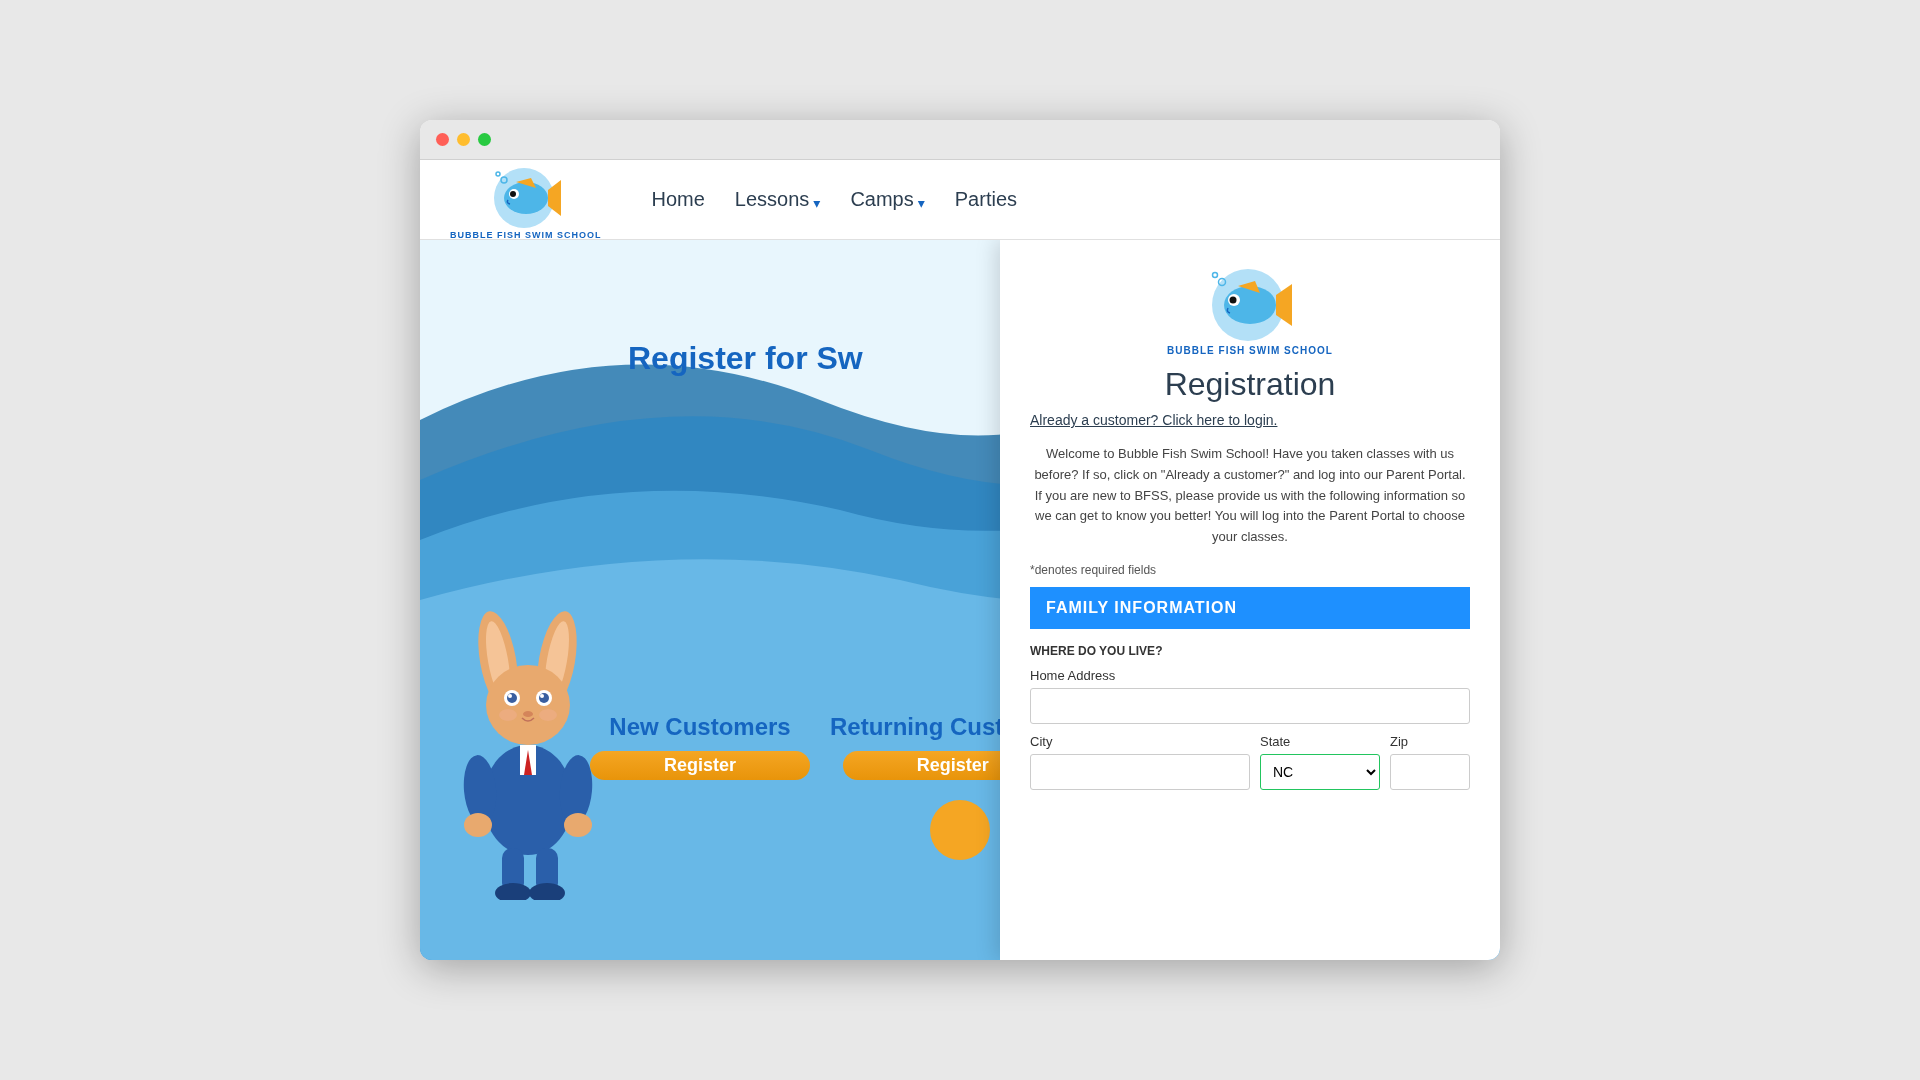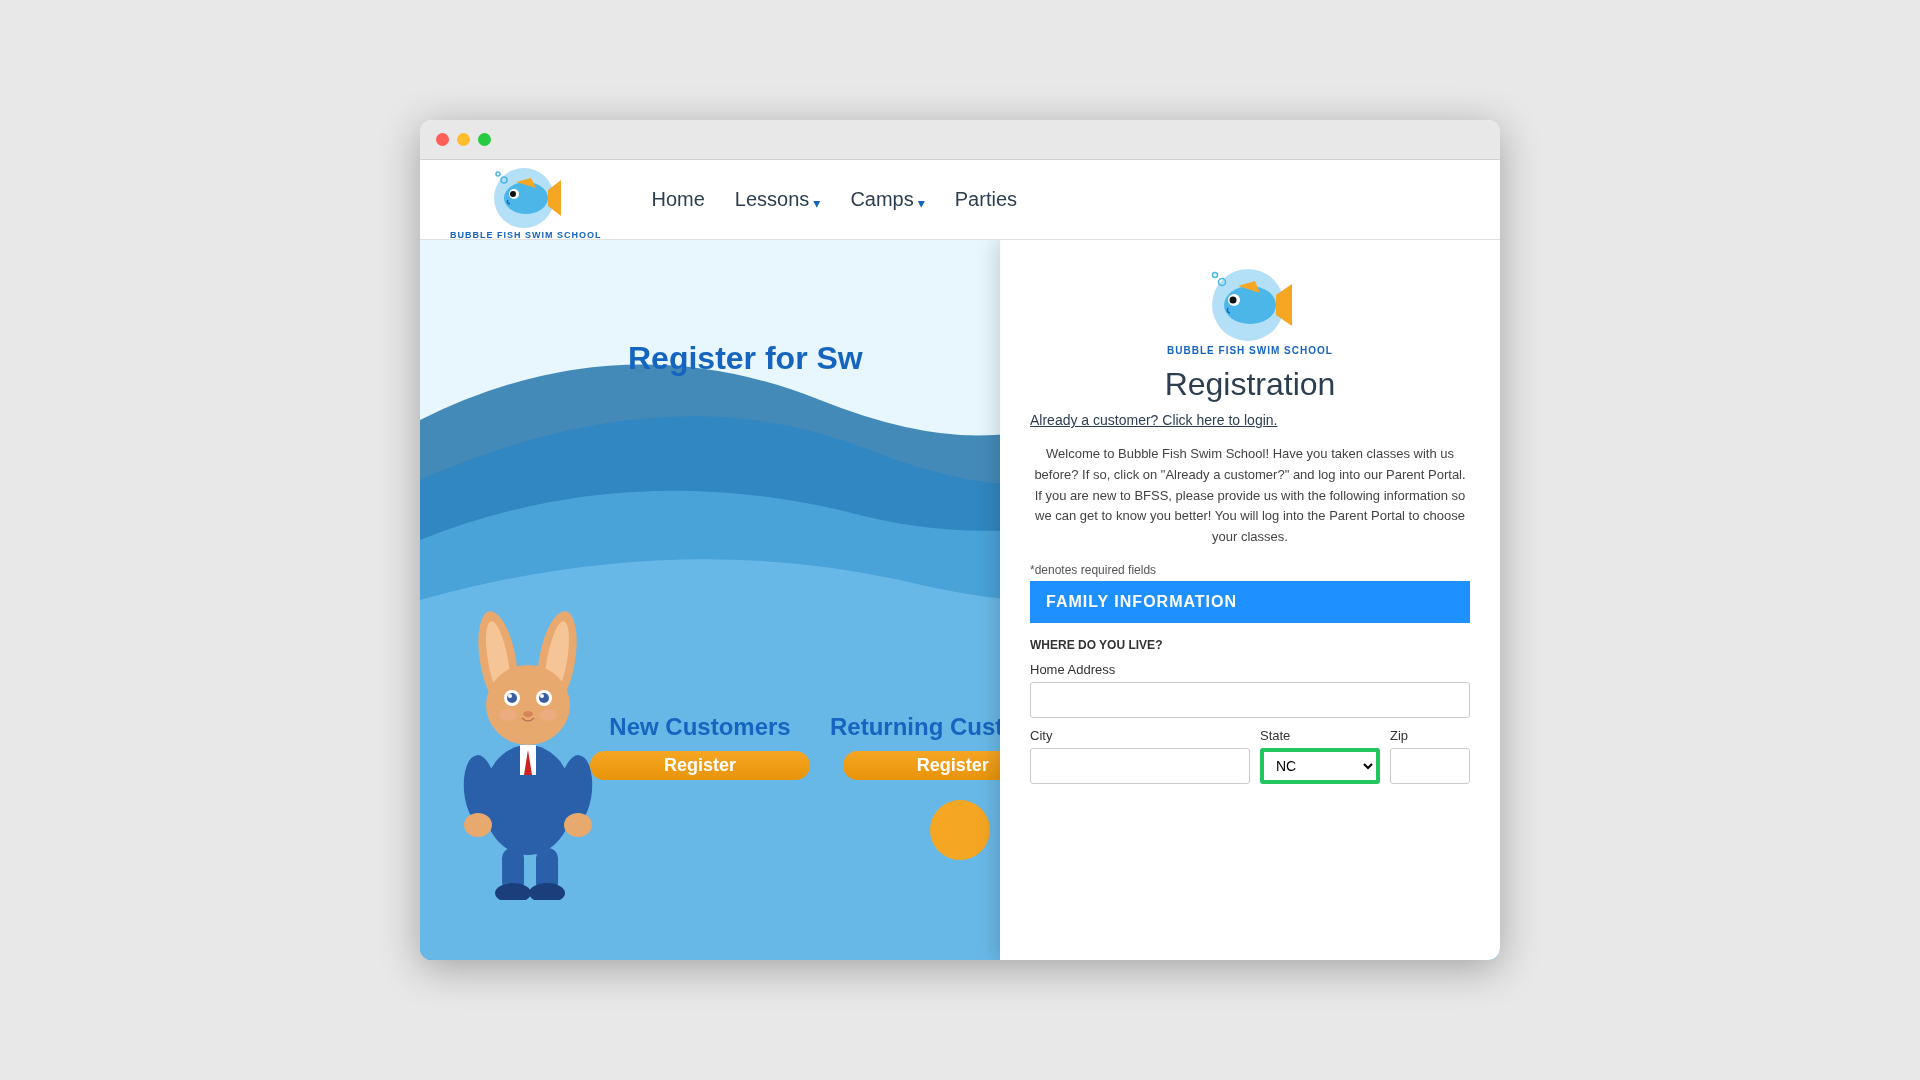--- a/index.html
+++ b/index.html
@@ -240,21 +240,21 @@
       font-size: 13px;
       color: #444;
       text-align: center;
       line-height: 1.6;
       margin-bottom: 15px;
     }
 
     .required-note {
       font-size: 12px;
       color: #555;
-      margin-bottom: 4px;
+      margin-bottom: 10px;
     }
 
     .section-header {
       background: #1e90ff;
       color: white;
       padding: 12px 16px;
       font-size: 16px;
       font-weight: bold;
       letter-spacing: 1px;
       margin-bottom: 15px;
@@ -305,21 +305,21 @@
       width: 120px;
     }
 
     .zip-field {
       width: 80px;
     }
 
     .state-select {
       width: 100%;
       height: 36px;
-      border: 4px solid #22c55e;
+      border: 1px solid #22c55e;
       border-radius: 3px;
       padding: 0 8px;
       font-size: 14px;
       background: white;
     }
 
     
     .yellow-circle {
       position: absolute;
       bottom: 100px;

